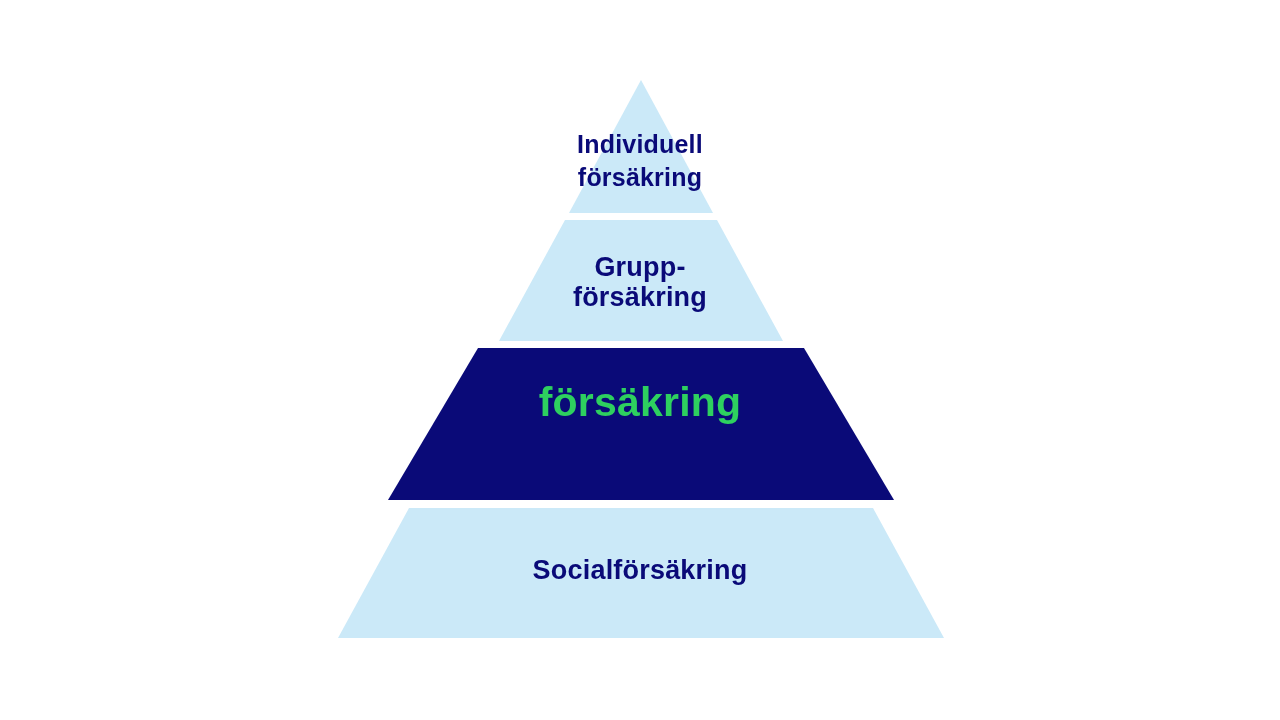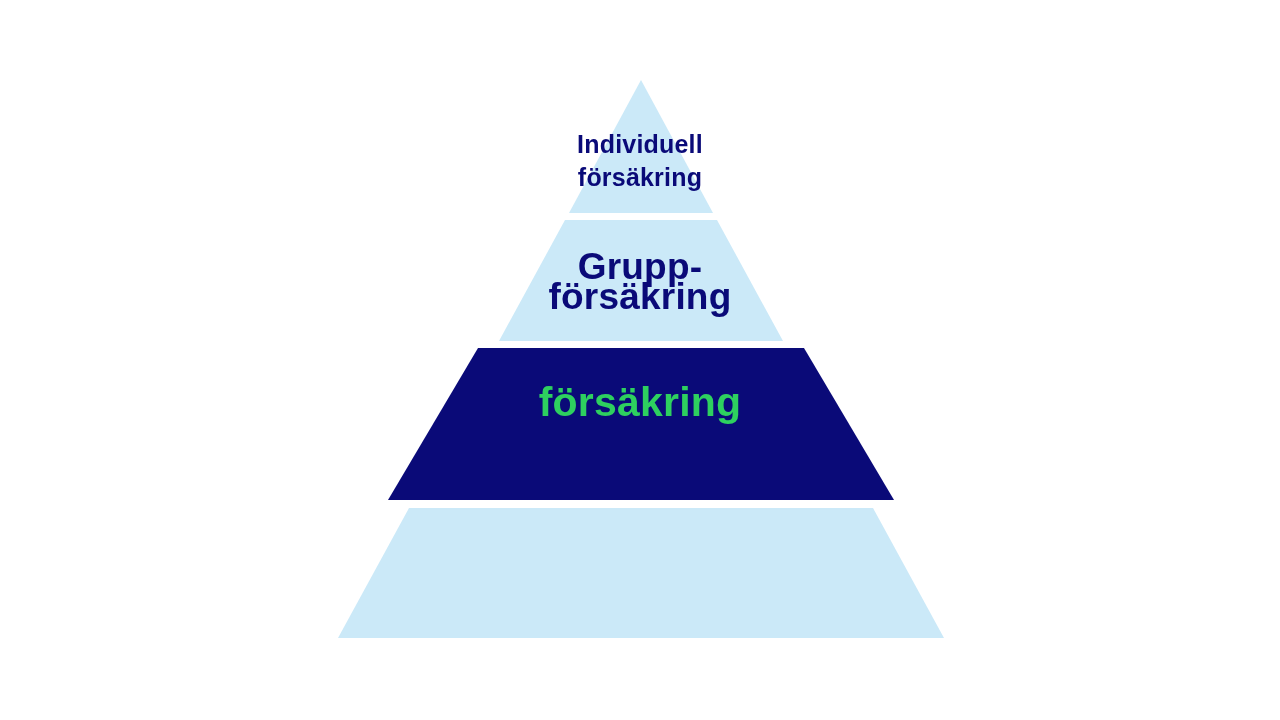--- a/index.html
+++ b/index.html
@@ -35,21 +35,21 @@
     letter-spacing: 0.2px;
     pointer-events: none;
   }
   .label-individuell {
     top: 128px;
     font-size: 25px;
     line-height: 33px;
   }
   .label-grupp {
     top: 252px;
-    font-size: 37px;
+    font-size: 27px;
     line-height: 30px;
   }
   .label-kollektiv {
     top: 382px;
     font-size: 41px;
     line-height: 41px;
     color: #2ed05f;
   }
   .label-social {
     top: 555px;
@@ -80,14 +80,17 @@
 
   <div class="label label-grupp">
     <div>Grupp-</div>
     <div>försäkring</div>
   </div>
 
   <div class="label label-kollektiv">
     <div>försäkring</div>
   </div>
 
+  <div class="label label-social">
+    <div>Socialförsäkring</div>
+  </div>
 
 </div>
 
 </body></html>

